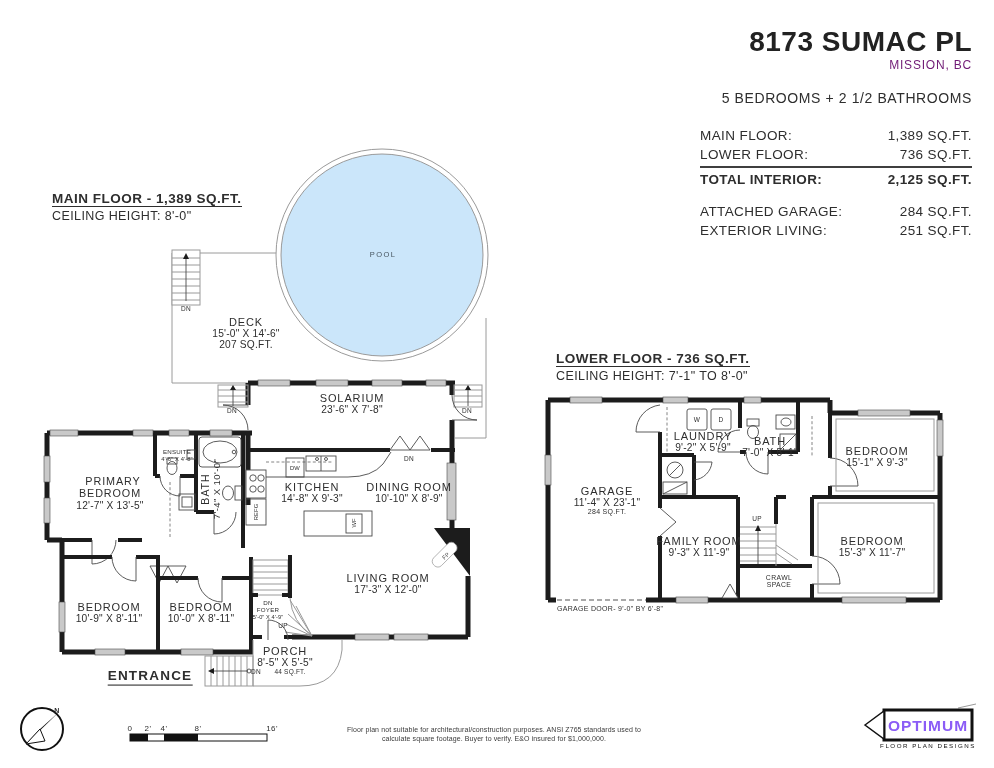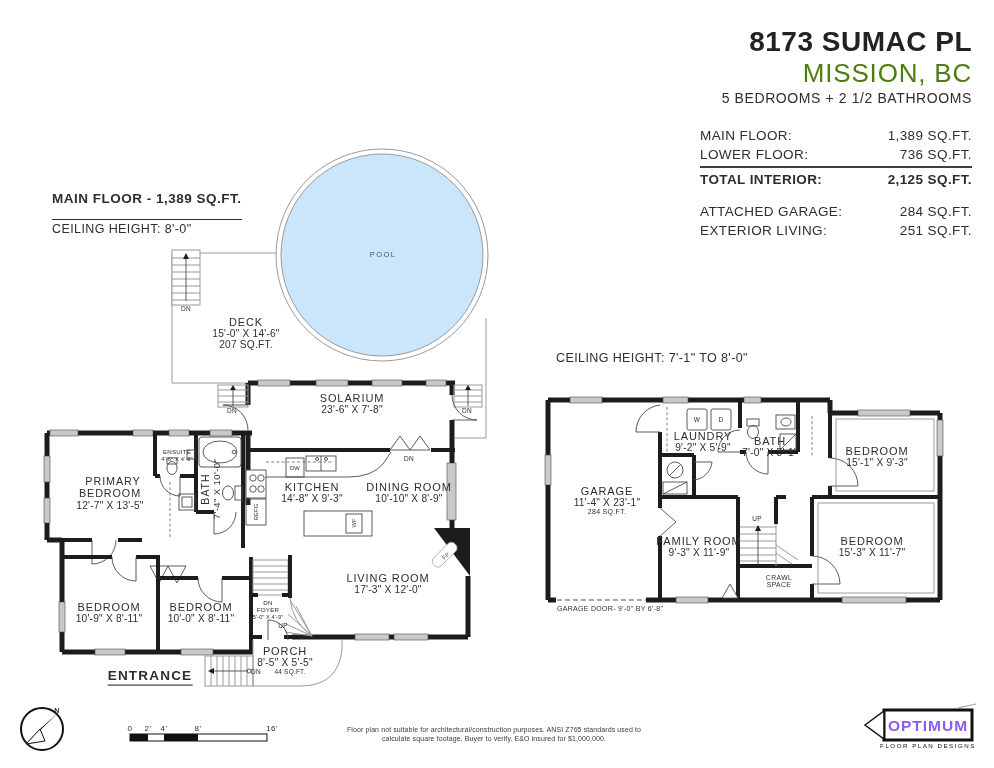--- a/index.html
+++ b/index.html
@@ -24,31 +24,31 @@
   .rot45{transform:translate(-50%,-50%) rotate(-45deg);}
   .name{font-size:11px;letter-spacing:0.9px;}
   .dims{font-size:10.2px;letter-spacing:0.2px;}
   .area{font-size:7px;letter-spacing:0.3px;}
   .sm{font-size:6.5px;letter-spacing:0.2px;}
   .xs{font-size:5.8px;letter-spacing:0.1px;}
   .pool-t{font-size:7.5px;letter-spacing:1.4px;color:#46555f;}
   
   .header{position:absolute;right:22px;top:0;width:300px;text-align:right;}
   .addr{position:absolute;right:0;top:26px;font-size:28px;font-weight:bold;letter-spacing:0.5px;color:#222;}
-  .city{position:absolute;right:0;top:58px;font-size:26px;letter-spacing:0.8px;color:#4d7c0f;}
+  .city{position:absolute;right:0;top:58px;font-size:12px;letter-spacing:0.8px;color:#701a75;}
   .summary{position:absolute;right:0;top:90px;font-size:14px;letter-spacing:0.6px;}
   .stats{position:absolute;right:0;top:126px;width:272px;}
   .srow{display:flex;justify-content:space-between;font-size:13.5px;letter-spacing:0.4px;padding:2px 0;}
   .srow.underl{border-bottom:2px solid #3f3f3f;padding-bottom:4px;}
   .srow.boldr{font-weight:bold;padding-top:4px;}
   .sgap{height:13px;}
   
   .title-block{position:absolute;text-align:left;}
   .ft1{font-size:13.5px;font-weight:bold;letter-spacing:0.5px;display:inline-block;
-       border-bottom:1.5px solid #2e2e2e;padding-bottom:13px;}
+       border-bottom:1.5px solid #2e2e2e;padding-bottom:0;}
   .ft2{font-size:12.5px;letter-spacing:0.4px;margin-top:2px;}
   .entrance{font-size:13.5px;font-weight:bold;letter-spacing:1.2px;}
   .entrance span{display:inline-block;border-bottom:1.8px solid #1c1c1c;padding-bottom:1px;}
   
   .tick{font-size:8px;}
   .disc{font-size:7px;color:#3a3a3a;letter-spacing:0.1px;}
   .logo-name{font-size:15.5px;font-weight:bold;letter-spacing:1px;color:#8b5cf6;}
   .logo-sub{font-size:6.2px;letter-spacing:1.5px;color:#111;}
   .compass-n{font-size:7px;font-weight:bold;}
 </style>
@@ -272,20 +272,21 @@
         <span>251 SQ.FT.</span>
       </div>
     </div>
   </div>
 
   <div class="title-block" style="left:52px;top:189px;">
     <div><span class="ft1">MAIN FLOOR - 1,389 SQ.FT.</span></div>
     <div class="ft2">CEILING HEIGHT: 8'-0"</div>
   </div>
   <div class="title-block" style="left:556px;top:349px;">
+    <div><span class="ft1">LOWER FLOOR - 736 SQ.FT.</span></div>
     <div class="ft2">CEILING HEIGHT: 7'-1" TO 8'-0"</div>
   </div>
 
   <div class="lb pool-t" style="left:383px;top:255px;text-align:center;">POOL</div>
   <div class="lb" style="left:246px;top:333px;">
     <div class="name">DECK</div>
     <div class="dims">15'-0" X 14'-6"</div>
     <div class="dims">207 SQ.FT.</div>
   </div>
   <div class="lb" style="left:352px;top:404px;">

